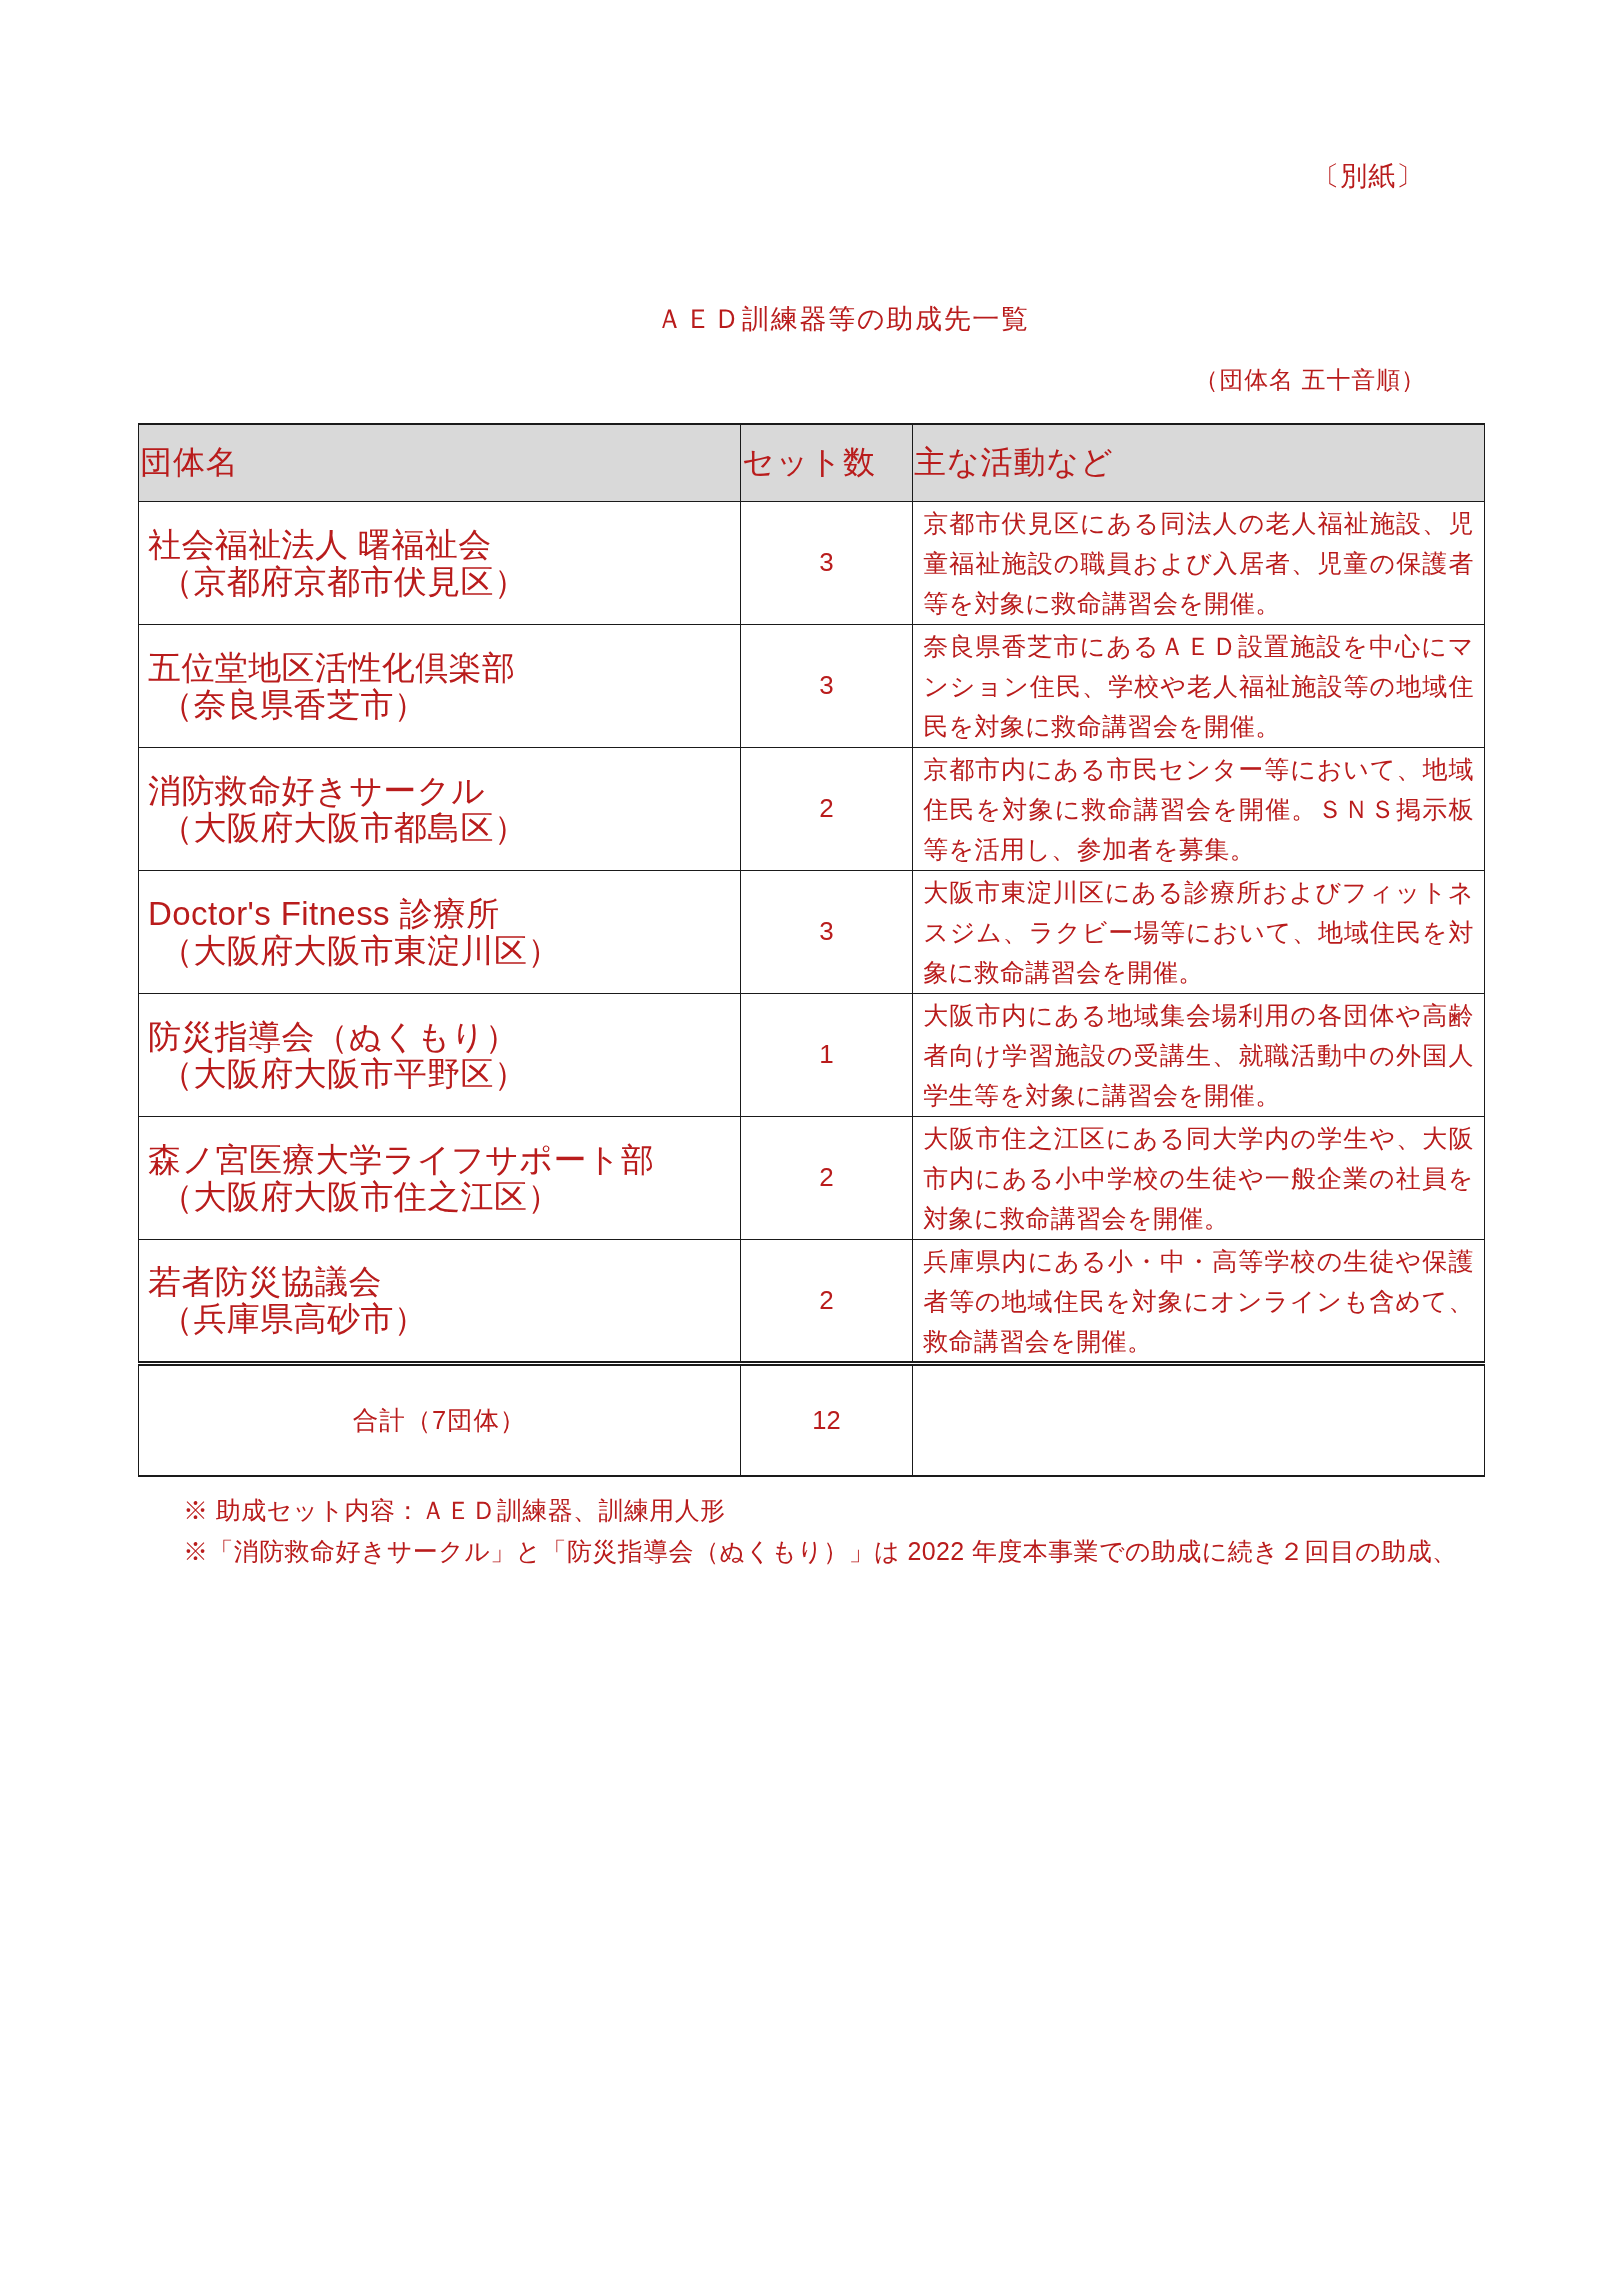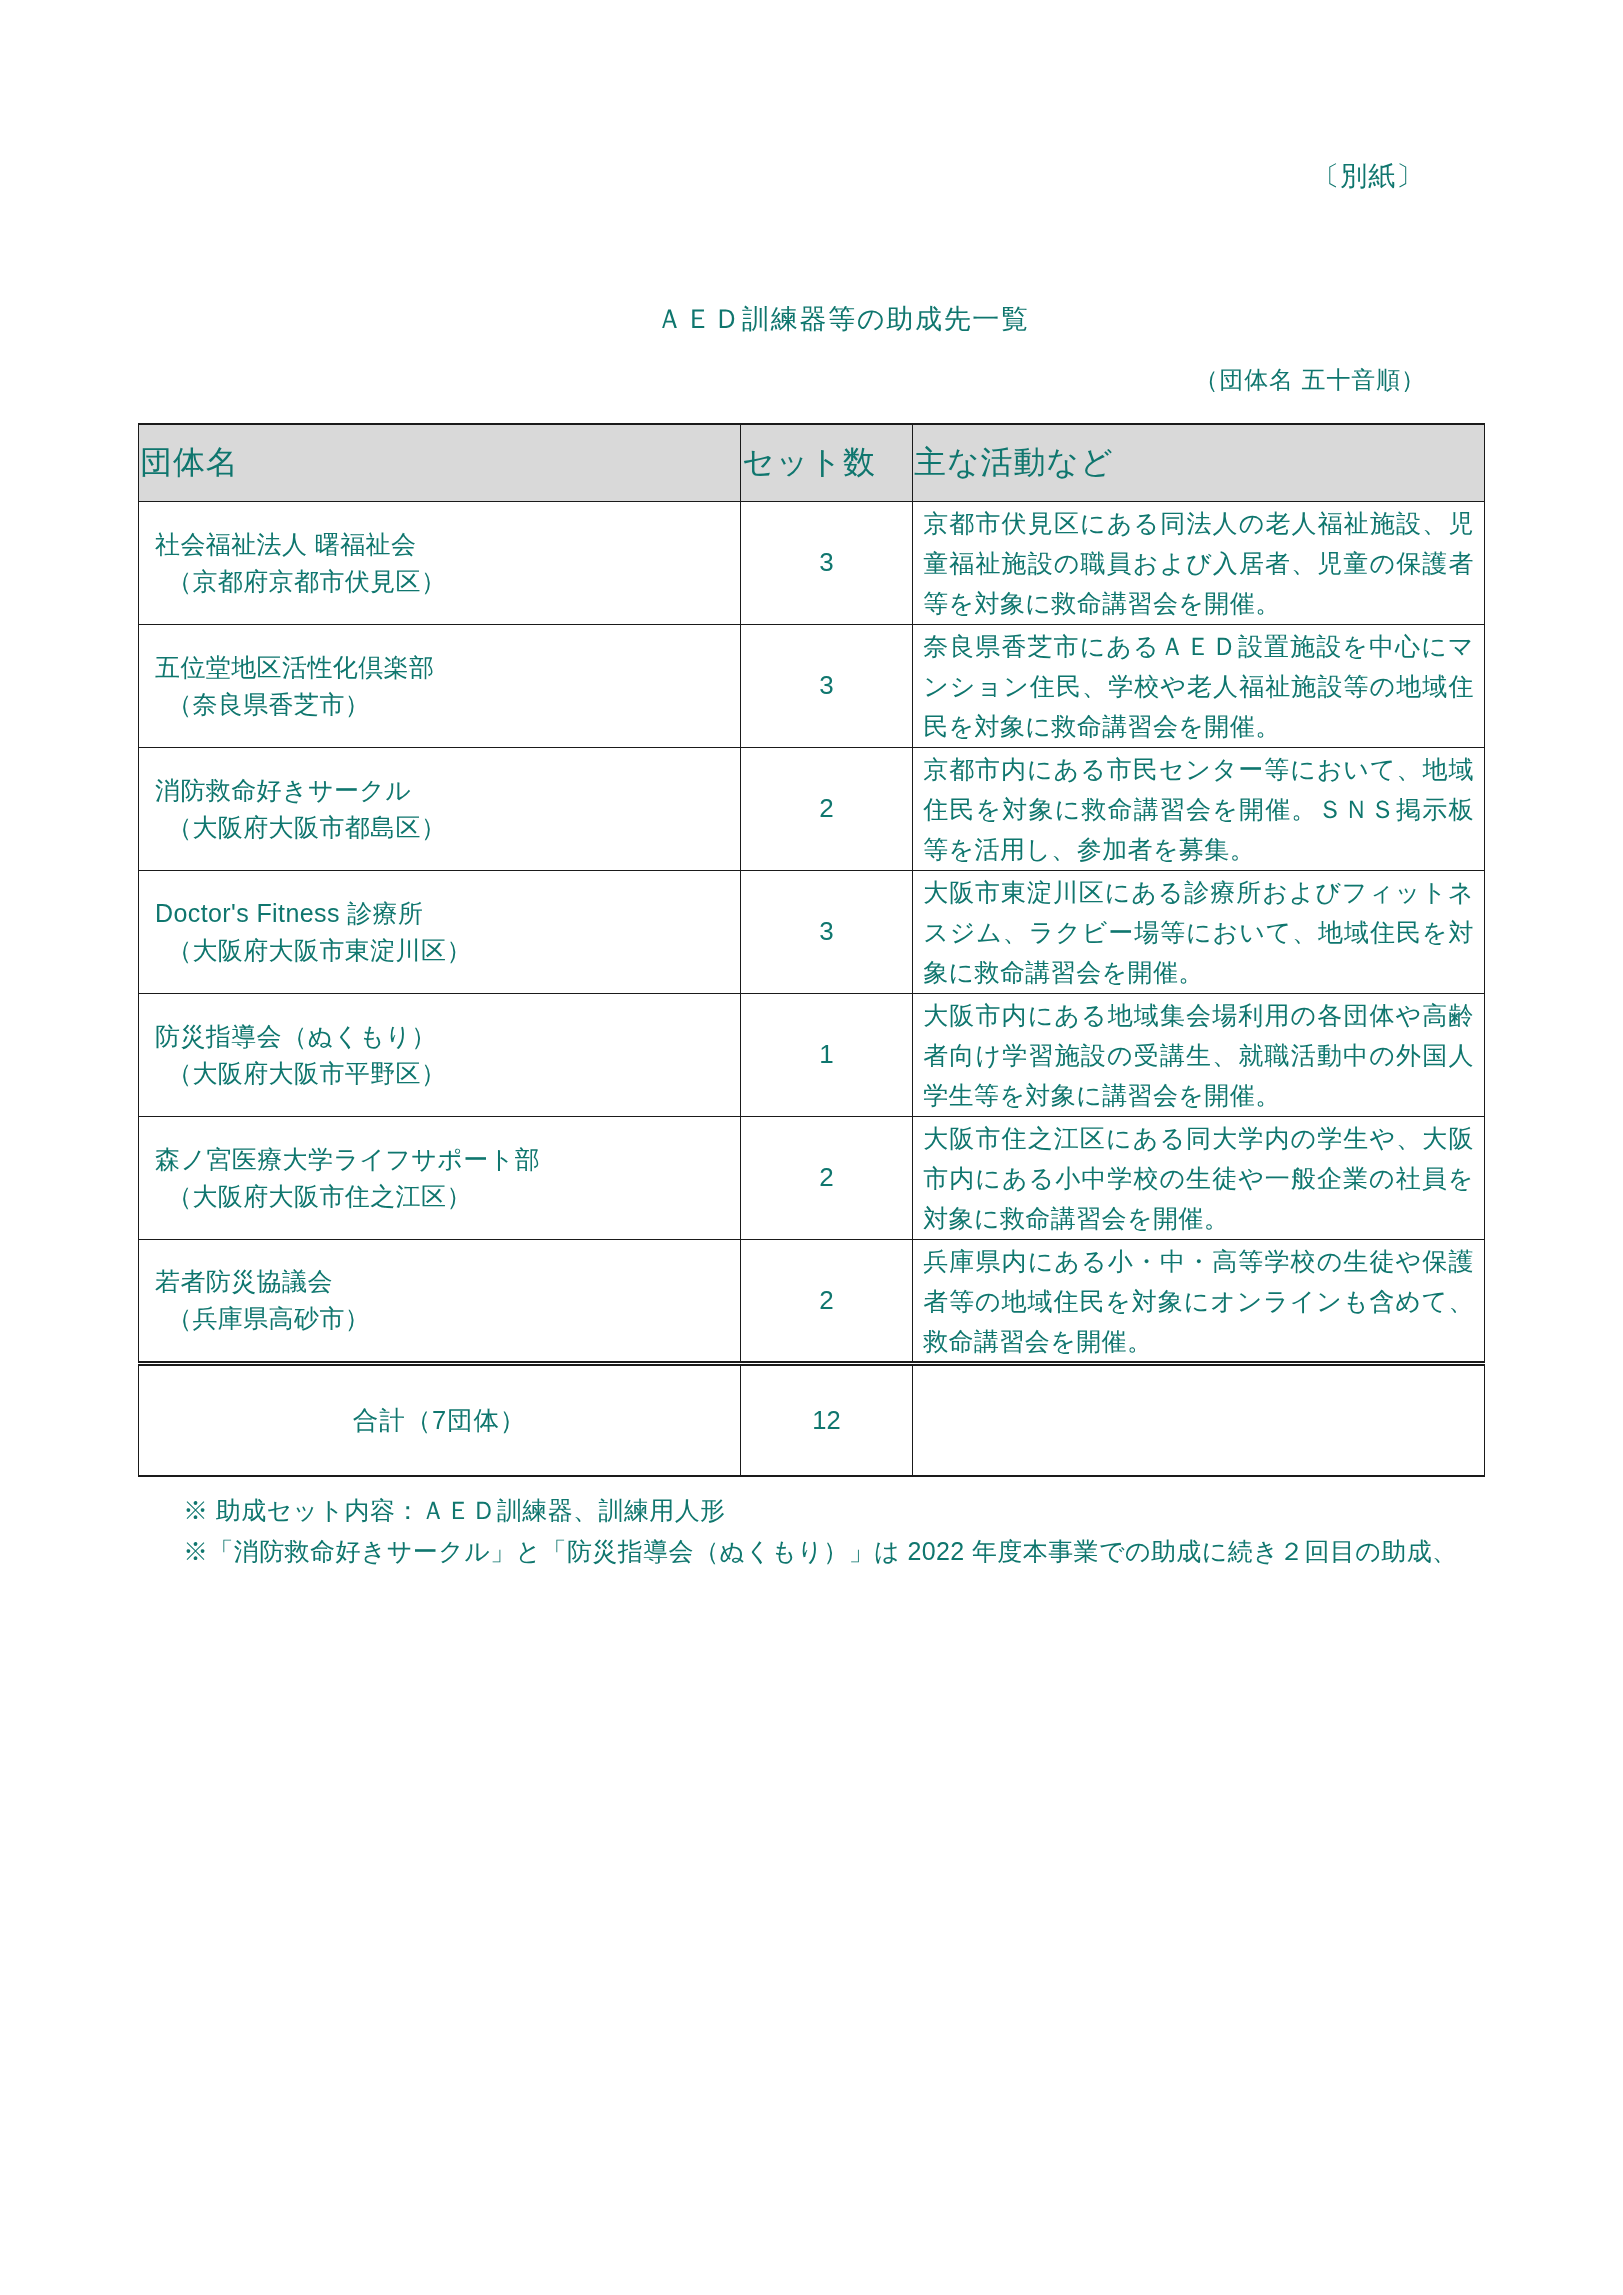--- a/index.html
+++ b/index.html
@@ -6,21 +6,21 @@
     margin: 0;
     padding: 0;
     background: #fff;
   }
   .page {
     position: relative;
     width: 1552px;
     height: 2295px;
     background: #ffffff;
     font-family: "Liberation Sans", sans-serif;
-    color: #0f766e;
+    color: #b91c1c;
     overflow: hidden;
     text-decoration: underline;
   }
   .corner-label {
     position: absolute;
     top: 158px;
     right: 128px;
     font-size: 27px;
     letter-spacing: 0.9px;
   }
@@ -64,22 +64,22 @@
   thead th {
     background: #d9d9d9;
     height: 77px;
     font-size: 32px;
     text-align: left;
     letter-spacing: 0.9px;
     border-bottom-width: 1.7px;
   }
   tbody tr.data-row { height: 123px; }
   td.cell-name {
-    font-size: 25px;
-    padding-left: 16px;
+    font-size: 33px;
+    padding-left: 9px;
     padding-right: 8.5px;
     letter-spacing: 0.4px;
     line-height: 37px;
   }
   td.cell-name .org-location {
     display: block;
     padding-left: 12px;
   }
   td.cell-sets {
     font-size: 26px;

